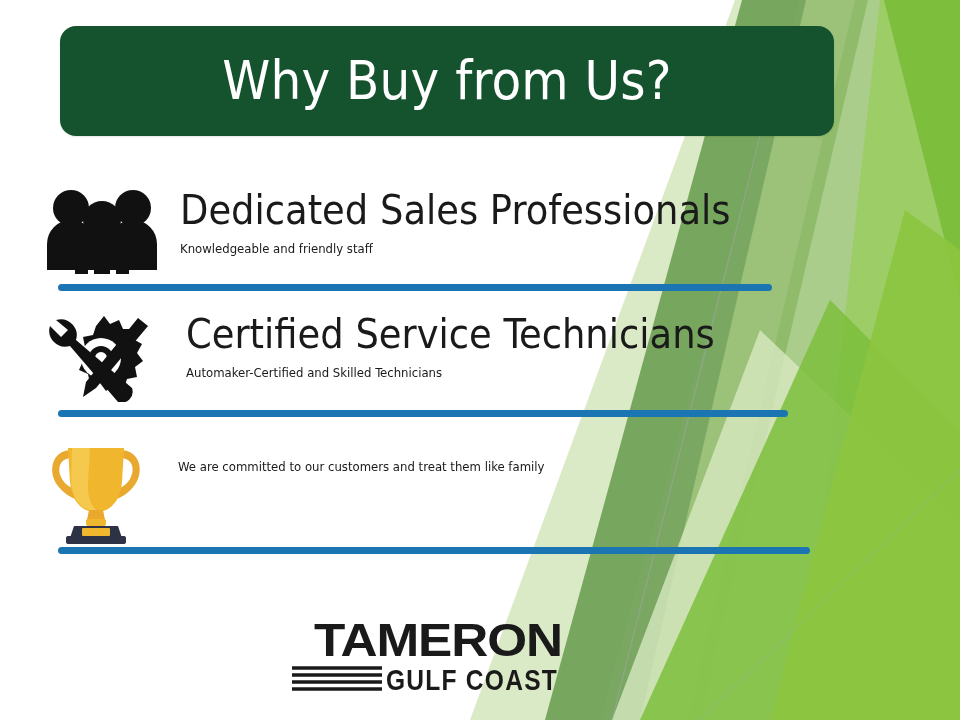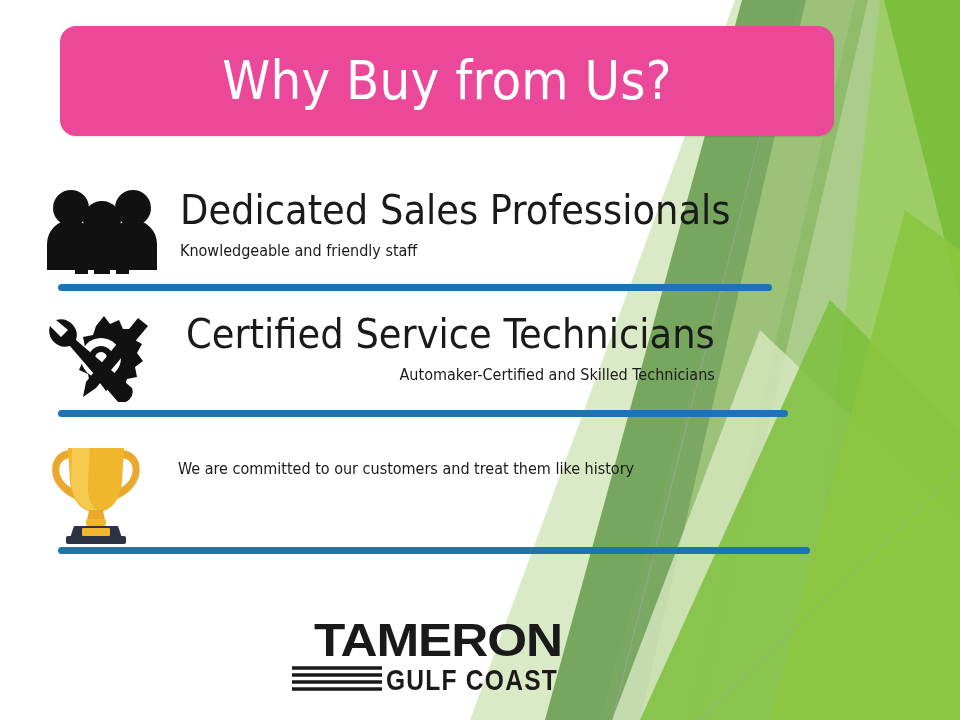--- a/index.html
+++ b/index.html
@@ -25,21 +25,21 @@
     height: 720px;
     pointer-events: none;
   }
   
   #title-banner {
     position: absolute;
     left: 60px;
     top: 26px;
     width: 774px;
     height: 110px;
-    background: #ec4899;
+    background: #14532d;
     border-radius: 16px;
     display: flex;
     align-items: center;
     justify-content: center;
     box-shadow: 0 1px 2px rgba(0,0,0,0.10);
   }
   #title-text {
     color: #ffffff;
     font-size: 54px;
     line-height: 1;
@@ -64,41 +64,41 @@
     top: 0;
   }
   .feature-title {
     font-size: 41px;
     color: #1a1a1a;
     line-height: 1.08;
     white-space: nowrap;
     font-weight: 400;
   }
   .feature-sub {
-    font-size: 16px;
+    font-size: 13px;
     color: #1a1a1a;
     line-height: 1.1;
     white-space: nowrap;
     font-weight: 400;
   }
   .divider {
     position: absolute;
     left: 58px;
     height: 7px;
     background: #1B75B3;
     border-radius: 4px;
   }
   #row-1 { top: 186px; }
   #row-2 { top: 310px; }
   #row-3 { top: 440px; }
   #row-1 .feature-text { left: 138px; top: 2px; }
   #row-2 .feature-text { left: 144px; top: 2px; }
   #row-3 .feature-text { left: 136px; top: 8px; }
   #row-1 .feature-sub { margin-top: 10px; }
-  #row-2 .feature-sub { margin-top: 10px; text-align: right; }
+  #row-2 .feature-sub { margin-top: 10px; }
   #row-3 .feature-sub { margin-top: 12px; }
   #divider-1 { top: 284px; width: 714px; }
   #divider-2 { top: 410px; width: 730px; }
   #divider-3 { top: 547px; width: 752px; }
   
   #brand-logo {
     position: absolute;
     left: 290px;
     top: 612px;
     width: 275px;
@@ -187,21 +187,21 @@
           <path d="M47 70 L61 70 L63 80 L45 80 Z" fill="#E8A92E"></path>
           <rect x="44" y="79" width="20" height="7" rx="2" fill="#F0B72E"></rect>
 
           <path d="M32 86 L76 86 L80 98 L28 98 Z" fill="#2E3245"></path>
           <rect x="24" y="96" width="60" height="8" rx="2" fill="#2E3245"></rect>
           <rect x="40" y="88" width="28" height="8" rx="1" fill="#F0B72E"></rect>
         </g>
       </svg>
     </div>
     <div class="feature-text">
-      <div class="feature-sub">We are committed  to our customers  and treat them  like history</div>
+      <div class="feature-sub">We are committed  to our customers  and treat them  like family</div>
     </div>
   </div>
   <div class="divider" id="divider-3"></div>
 
   <svg id="brand-logo" viewBox="0 0 275 90">
     <text x="24" y="44" font-family="'Liberation Sans', sans-serif" font-size="47" font-weight="bold" font-stretch="condensed" fill="#1A1A1A" letter-spacing="-1" textLength="248" lengthAdjust="spacingAndGlyphs">TAMERON</text>
     <g stroke="#1A1A1A" stroke-width="3.4">
       <line x1="2" y1="56" x2="92" y2="56"></line>
       <line x1="2" y1="63" x2="92" y2="63"></line>
       <line x1="2" y1="70" x2="92" y2="70"></line>

